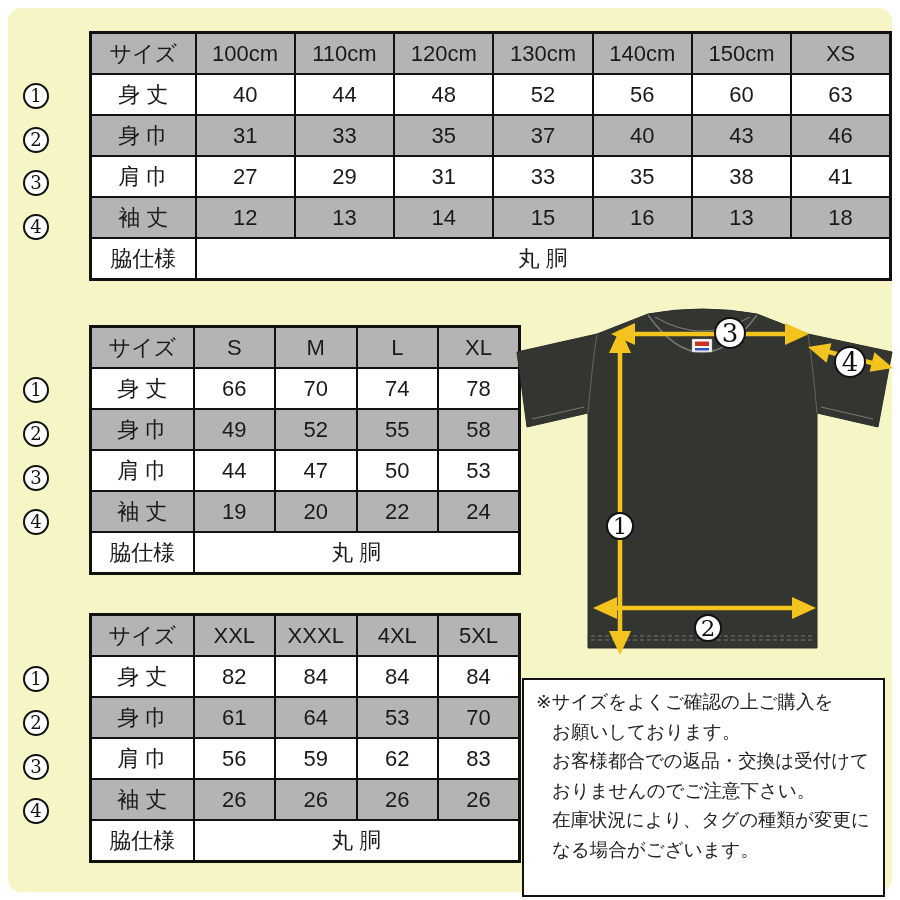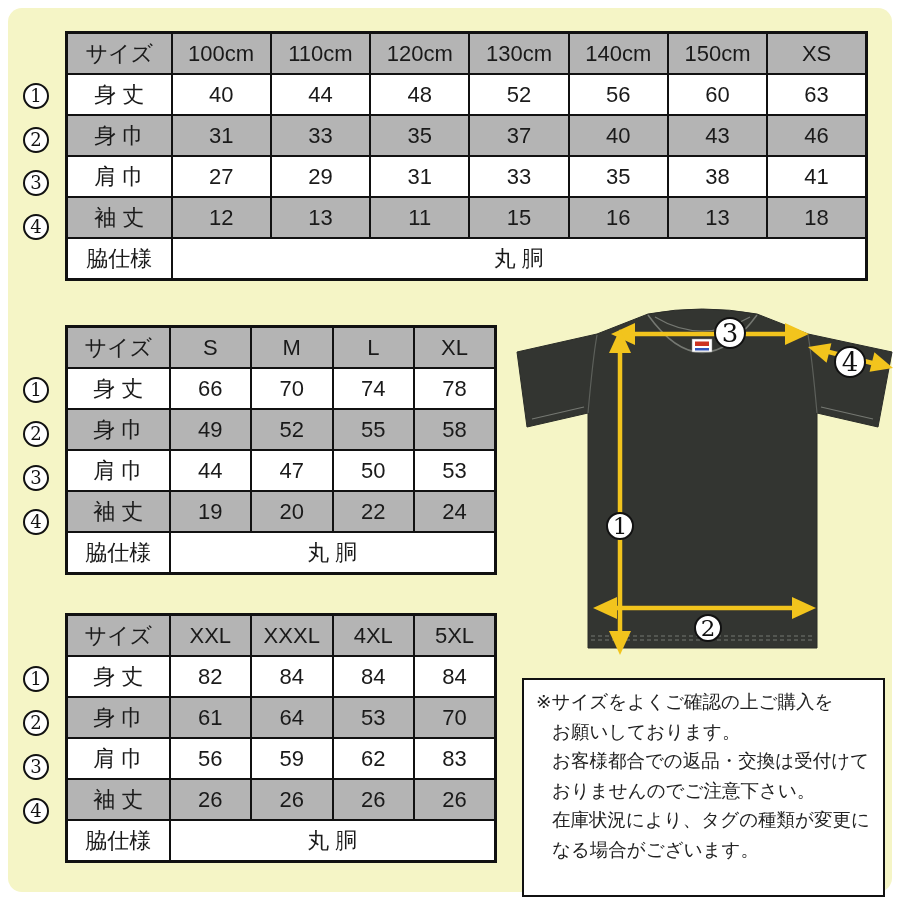--- a/index.html
+++ b/index.html
@@ -2,21 +2,21 @@
 <html style="--bg: #f5f5c6; --gray: #b4b4b4;"><head>
 <meta charset="utf-8">
 <style>
   html,body{margin:0;padding:0;background:#ffffff;}
   .sheet{position:relative;width:900px;height:900px;background:#ffffff;overflow:hidden;
          font-family:"Liberation Sans","DejaVu Sans",sans-serif;color:#1a1a1a;}
   .canvas{position:absolute;left:8px;top:8px;right:8px;bottom:8px;
           background:var(--bg,#f5f5c6);border-radius:14px;}
 
   
-  .tbl-wrap{position:absolute;}
+  .tbl-wrap{position:absolute;margin-left:24px;}
   .size-table{border-collapse:collapse;table-layout:fixed;width:100%;
               border:3px solid #111;background:#fff;}
   .size-table th,.size-table td{border:2px solid #111;height:39px;padding:0;
               text-align:center;vertical-align:middle;font-size:22px;font-weight:normal;
               color:#1a1a1a;white-space:nowrap;overflow:hidden;}
   .size-table thead tr{background:var(--gray,#b4b4b4);}
   .size-table tbody tr:nth-child(odd){background:#ffffff;}
   .size-table tbody tr:nth-child(even){background:var(--gray,#b4b4b4);}
   .size-table tfoot tr{background:#ffffff;}
   #t1 col.c0{width:105px;}
@@ -100,21 +100,21 @@
             <td>31</td>
             <td>33</td>
             <td>35</td>
             <td>38</td>
             <td>41</td>
           </tr>
           <tr>
             <th>袖 丈</th>
             <td>12</td>
             <td>13</td>
-            <td>11</td>
+            <td>14</td>
             <td>15</td>
             <td>16</td>
             <td>13</td>
             <td>18</td>
           </tr>
         </tbody>
         <tfoot>
           <tr>
             <th>脇仕様</th>
             <td colspan="7">丸 胴</td>

